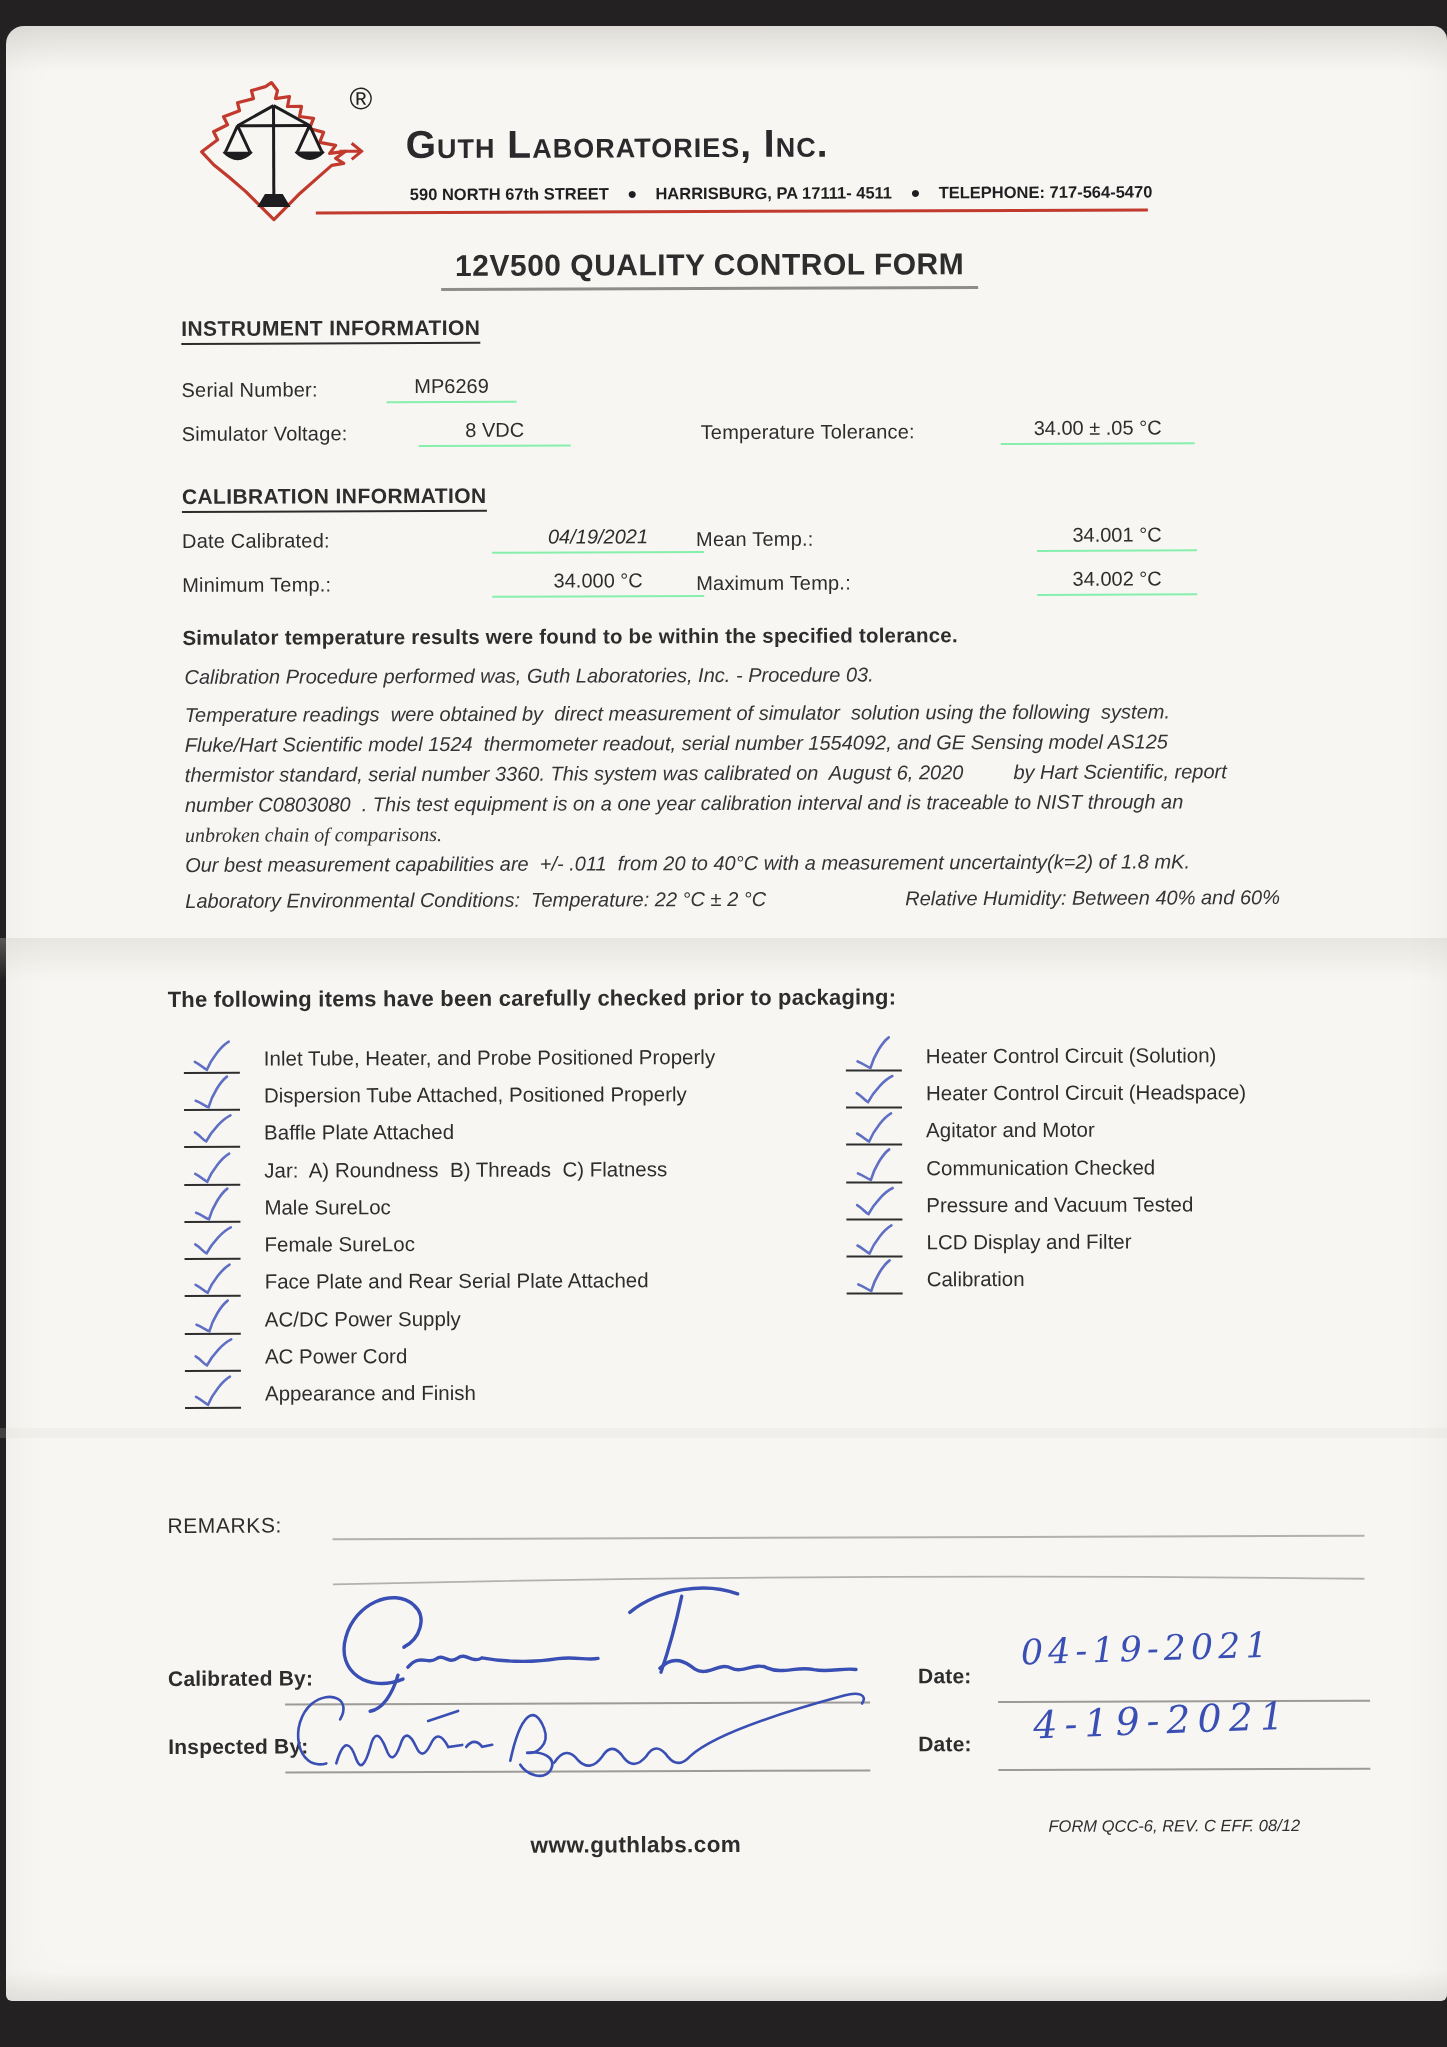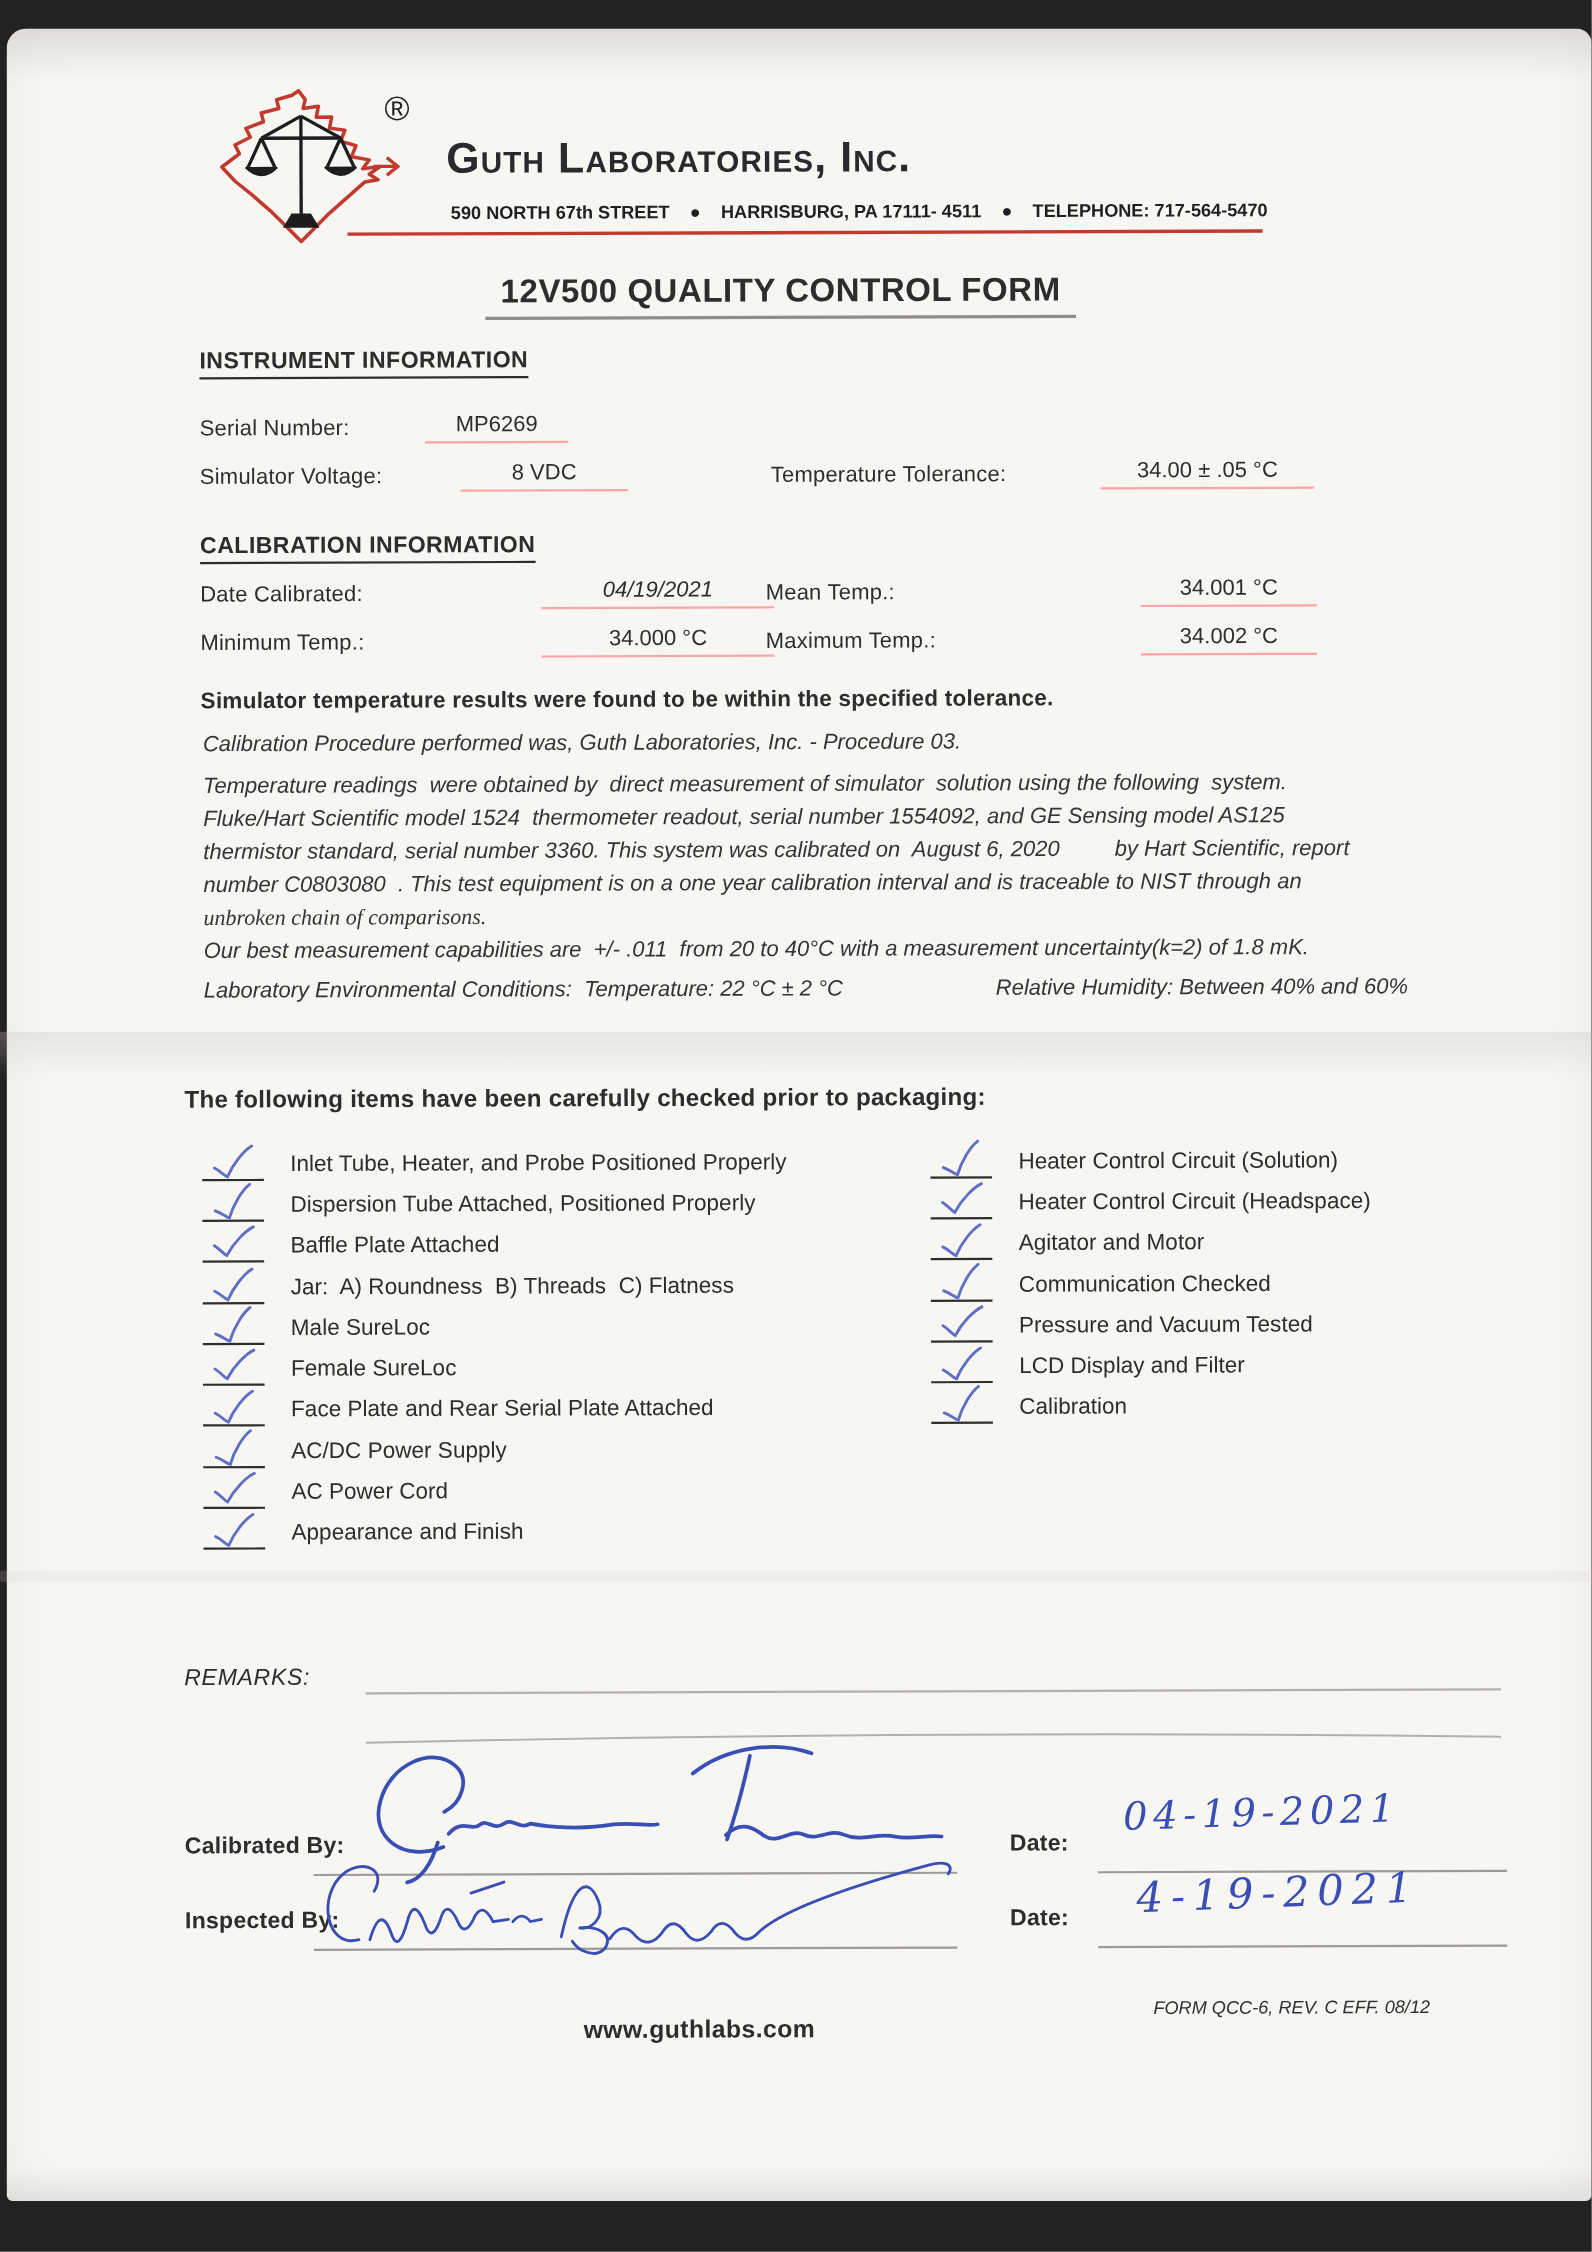--- a/index.html
+++ b/index.html
@@ -17,21 +17,21 @@
       #f7f6f2;
     border-radius:18px 14px 6px 6px;
     box-shadow:inset 0 0 50px rgba(0,0,0,.05);
   }
   .band{position:absolute;left:0;width:100%;pointer-events:none;}
   .band1{top:938px;height:52px;background:linear-gradient(180deg,rgba(200,196,189,.32),rgba(246,245,241,0) 80%);}
   .band2{top:1428px;height:10px;background:rgba(214,210,204,.18);}
   .page{position:absolute;inset:0;transform:rotate(-0.2deg);transform-origin:50% 40%;}
   .abs{position:absolute;}
   .lbl{font-size:20px;letter-spacing:.2px;}
-  .val{border-bottom:2px solid #fca5a5;text-align:center;font-size:20px;padding:0 6px 3px;}
+  .val{border-bottom:2px solid #86efac;text-align:center;font-size:20px;padding:0 6px 3px;}
   .hsec{font-size:21px;font-weight:bold;letter-spacing:.4px;border-bottom:2.5px solid #2e2d2e;padding-bottom:2px;}
   .title{font-size:30px;font-weight:bold;letter-spacing:.5px;border-bottom:3px solid #8f8d8a;padding:0 14px 5px;}
   .company{font-size:39px;font-weight:bold;font-variant:small-caps;letter-spacing:1px;color:#2b292c;}
   .addr{font-size:16.5px;font-weight:bold;white-space:pre;color:#1f1e20;}
   .redline{height:3px;background:#c2392d;}
   .bold-state{font-size:20.5px;font-weight:bold;letter-spacing:.2px;}
   .iline{font-size:20px;font-style:italic;white-space:pre;color:#343336;}
   .chead{font-size:22px;font-weight:bold;letter-spacing:.2px;}
   .crow{position:absolute;display:flex;align-items:flex-end;gap:24px;}
   .chk{width:56px;height:32px;position:relative;border-bottom:2.5px solid #2f2e2f;flex:0 0 auto;}
@@ -248,21 +248,21 @@
   </div>
   <div class="crow c2" style="left:845px;top:1261px;">
     <span class="chk">
         <svg width="40" height="36" viewBox="0 0 40 34">
           <path d="M4,22 C10,25 13,29 16,30 C21,18 31,6 38,2" fill="none" stroke="#5f6fc4" stroke-width="2.6" stroke-linecap="round"></path>
         </svg>
       </span>
     <span class="itm">Calibration</span>
   </div>
 
-  <div class="abs lbl" style="left:165px;top:1512px;font-size:21px;letter-spacing:.6px;font-style:italic;">REMARKS:</div>
+  <div class="abs lbl" style="left:165px;top:1512px;font-size:21px;letter-spacing:.6px;">REMARKS:</div>
   <div class="abs thin" style="left:330px;top:1537px;width:1032px;"></div>
   <svg class="abs" style="left:330px;top:1572px;" width="1032" height="16">
     <path d="M0,11 Q516,1 1032,9" fill="none" stroke="#b3b1ad" stroke-width="1.8"></path>
   </svg>
 
   <div class="abs siglabel" style="left:165px;top:1665px;">Calibrated By:</div>
   <div class="abs sigline" style="left:282px;top:1702px;width:585px;"></div>
   <svg class="abs" style="left:305px;top:1560px;" width="580" height="155" viewBox="0 0 580 155">
     <g fill="none" stroke="#3a4fb4" stroke-width="3.4" stroke-linecap="round">
       <path d="M95,118 C60,132 28,110 38,76 C47,42 86,26 106,44 C120,56 112,78 96,86"></path>

